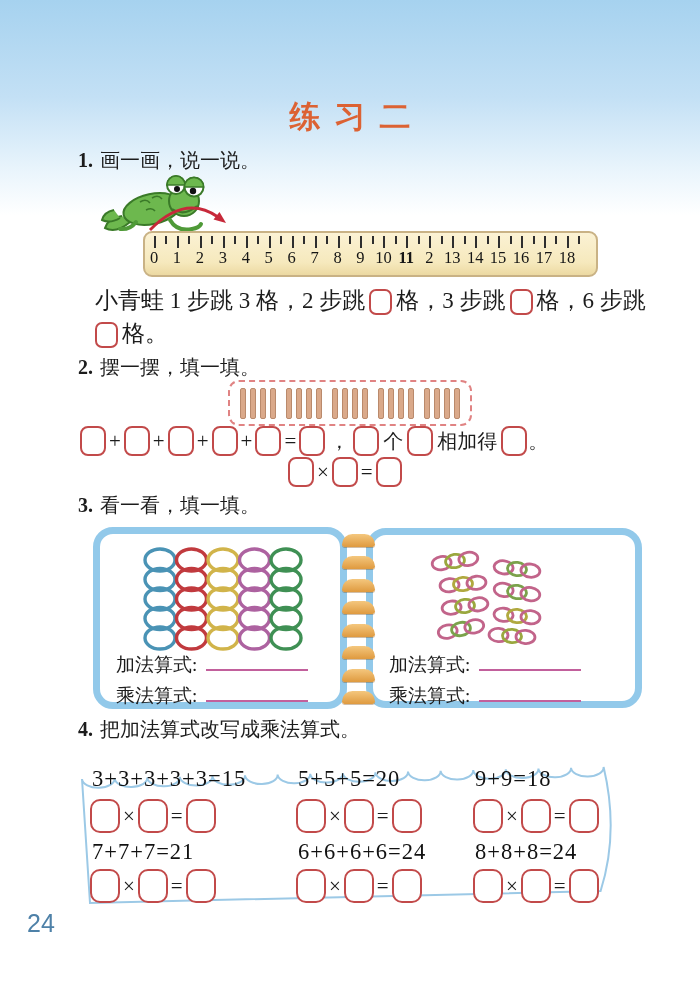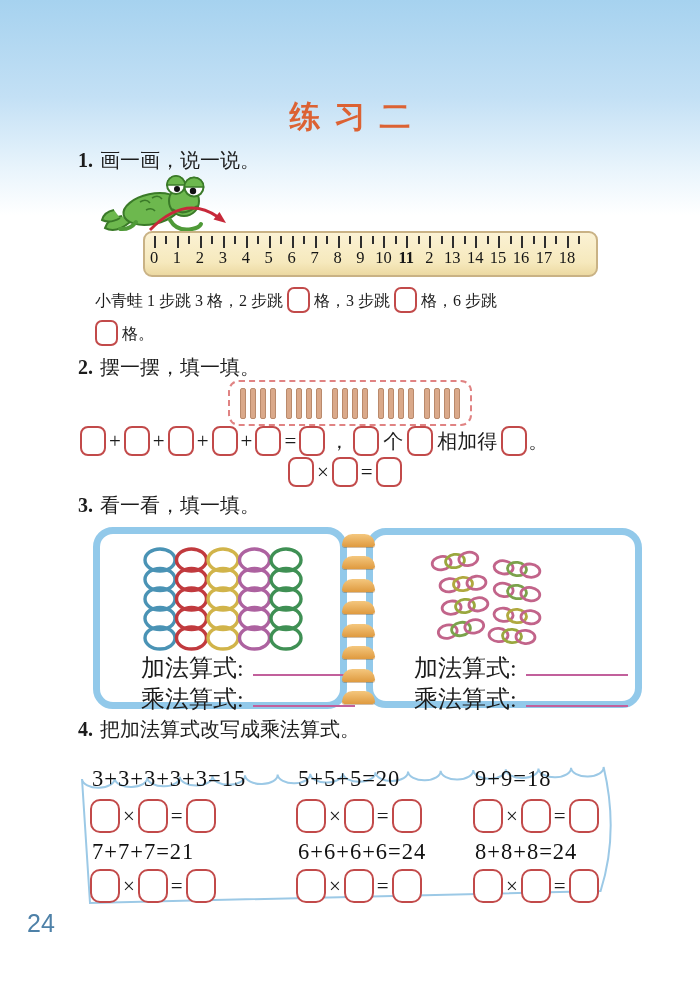--- a/index.html
+++ b/index.html
@@ -5,21 +5,21 @@
   html,body { margin:0; padding:0; background:#fff; }
   .page { position:relative; width:700px; height:989px; background:#ffffff; overflow:hidden;
           font-family:"Liberation Serif", serif; color:#1c1c1c; }
   .sky { position:absolute; left:0; top:0; width:700px; height:215px;
          background:linear-gradient(#a6d2ef 0%, #c3e0f5 45%, #eaf5fc 80%, #ffffff 100%); }
   .title { position:absolute; top:96px; left:0; width:100%; margin:0; text-align:center;
            font-family:"Liberation Sans", sans-serif; font-weight:bold;
            font-size:31px; letter-spacing:14px; text-indent:14px; color:#dc6233; }
   .qlabel { position:absolute; left:78px; font-size:20px; white-space:nowrap; }
   .qlabel b { margin-right:7px; font-family:"Liberation Serif", serif; }
-  .sentence { position:absolute; left:95px; font-size:16px; line-height:31px; white-space:nowrap; }
+  .sentence { position:absolute; left:95px; font-size:23px; line-height:31px; white-space:nowrap; }
 
   
   .abox { display:inline-block; border:2px solid #c24a4a; border-radius:8px; background:#fff; box-sizing:border-box; }
   .abox-sm { width:23px; height:26px; border-radius:7px; margin:0 4px; vertical-align:-7px; }
   .abox-md { width:26px; height:30px; }
   .abox-lg { width:30px; height:34px; border-radius:10px; }
   .eqrow { position:absolute; display:flex; align-items:center; font-size:21px; }
   .eqrow .op { margin:0 3px; }
   .eqrow .ctext { margin:0 4px; font-size:20px; }
 
@@ -42,21 +42,21 @@
 
   
   .book { position:absolute; left:93px; top:527px; width:550px; height:183px; }
   .panel { position:absolute; background:#fff; border:7px solid #92c9ea; border-radius:20px; }
   .panel.left  { left:0;     top:0;   width:240px; height:168px; }
   .panel.right { left:273px; top:1px; width:262px; height:166px; }
   .binding { position:absolute; left:243px; top:7px; width:44px; height:170px; z-index:2;
              display:flex; flex-direction:column; justify-content:space-between; }
   .arc { width:33px; height:13px; margin:0 auto; background:linear-gradient(#f4c77e,#df9a3f);
          border-radius:17px 17px 4px 4px; box-shadow:0 1px 0 rgba(120,70,10,.35); }
-  .formula-row { position:absolute; left:16px; font-size:24px; white-space:nowrap;margin-left:25px; }
+  .formula-row { position:absolute; left:16px; font-size:19px; white-space:nowrap; }
   .blank-line { display:inline-block; width:102px; height:13px; margin-left:9px;
                 border-bottom:2px solid #c2609c; }
   .rings-svg { position:absolute; left:40px; top:13px; }
   .chains-svg { position:absolute; left:26px; top:10px; }
 
   
   .q4panel-svg { position:absolute; left:72px; top:745px; }
   .q4eq { position:absolute; font-size:22.5px; letter-spacing:1px; color:#111; white-space:nowrap; }
   .pagenum { position:absolute; left:27px; top:909px; font-size:25px; color:#4e81a8;
              font-family:"Liberation Sans", sans-serif; }

